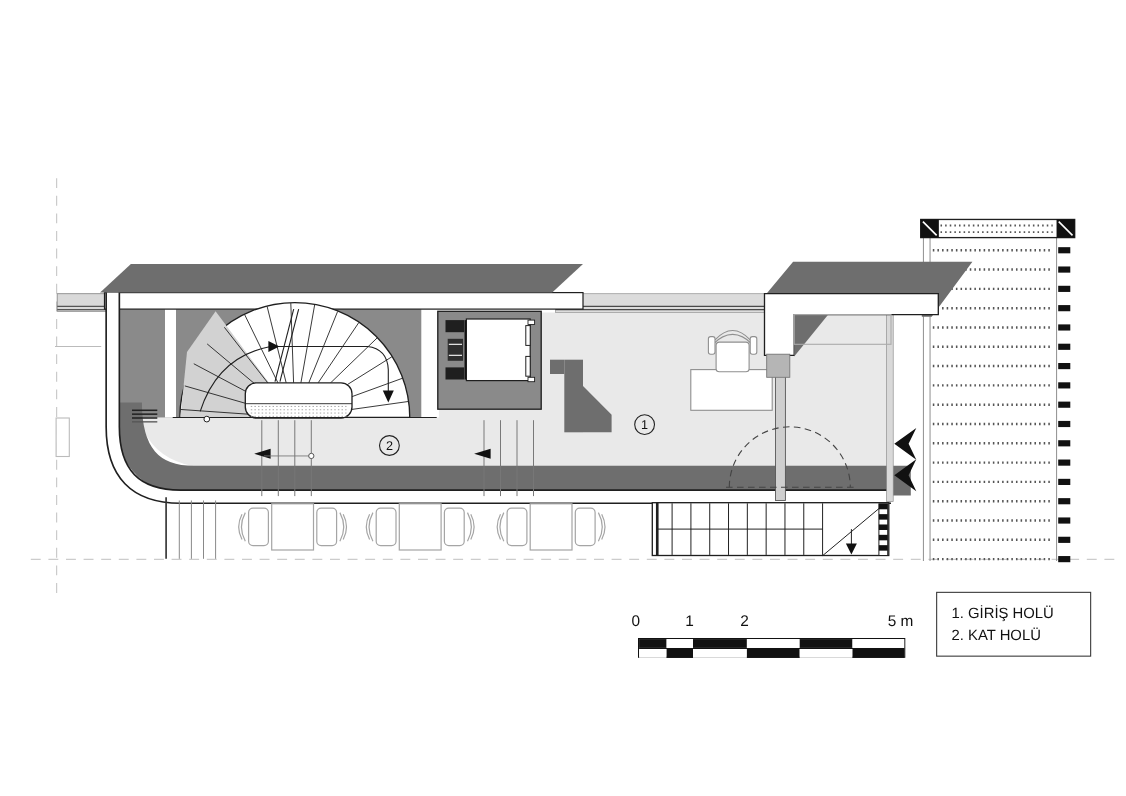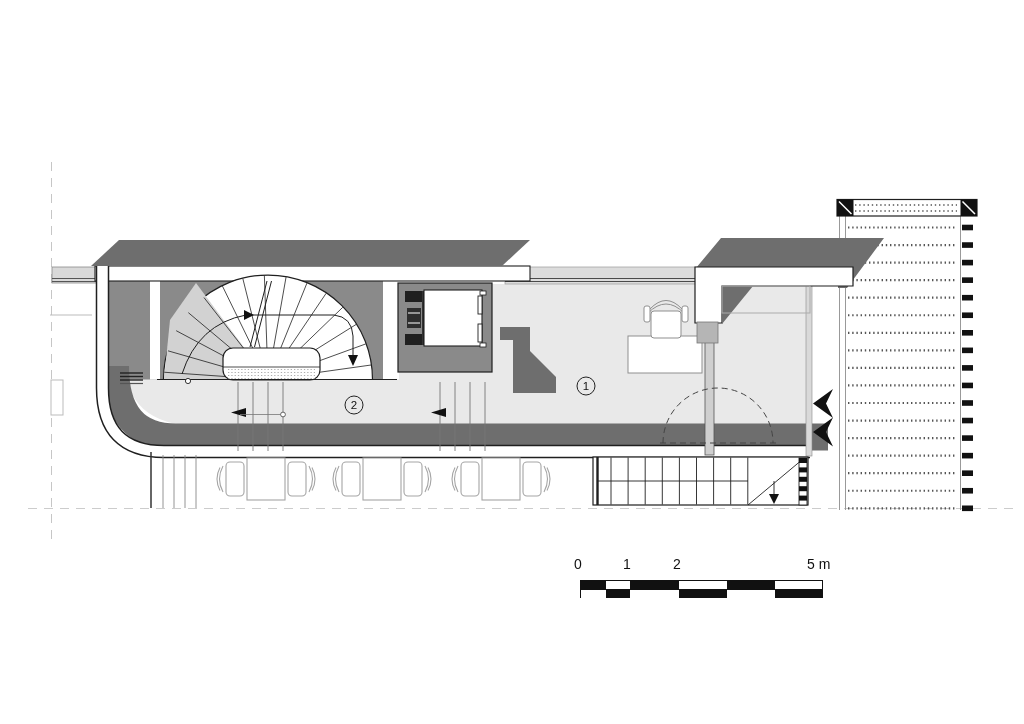--- a/index.html
+++ b/index.html
@@ -329,14 +329,18 @@
       <div class="sb-seg sb-w" style="width:24.5px"></div>
           <div class="sb-seg sb-b" style="width:24px"></div>
       <div class="sb-seg sb-w" style="width:49px"></div>
           <div class="sb-seg sb-b" style="width:48px"></div>
       <div class="sb-seg sb-w" style="width:48px"></div>
           <div class="sb-seg sb-b" style="width:47.5px"></div>
     </div>
   </div>
 </div>
 
-
+<div class="legend">
+  <div>1. GİRİŞ HOLÜ</div>
+  <div>2. KAT HOLÜ</div>
 </div>
 
+</div>
+
 </body></html>

